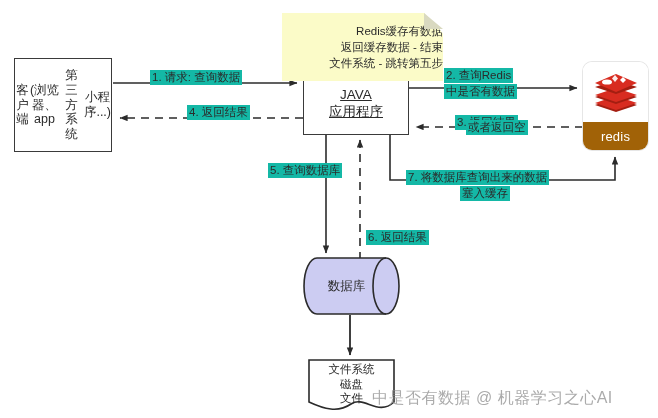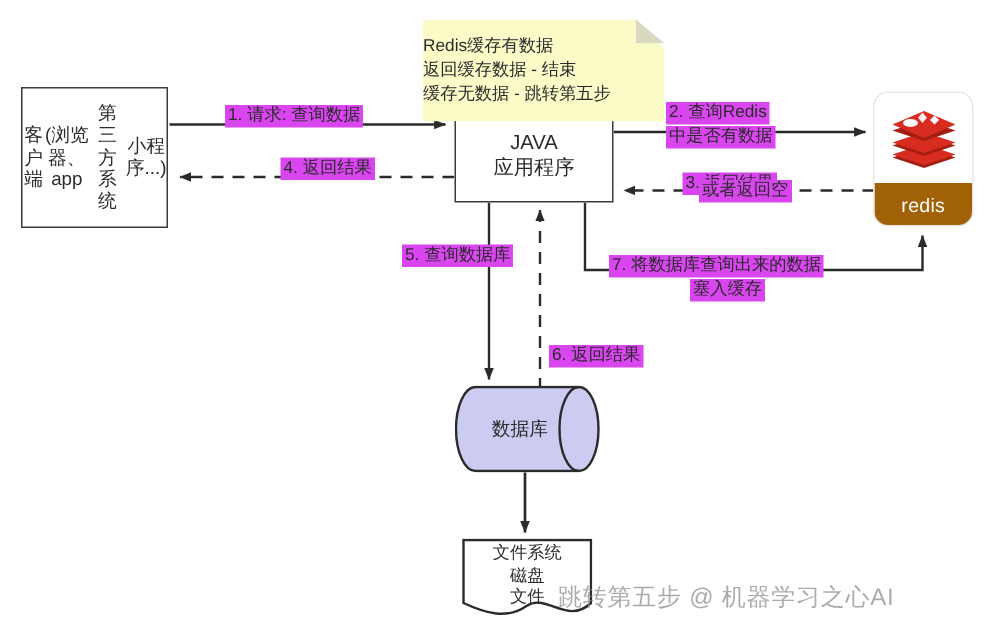--- a/index.html
+++ b/index.html
@@ -21,27 +21,27 @@
     left:14px;top:58px;width:98px;height:94px;
     border:1.6px solid #3a3a3a;background:#fff;
     display:flex;flex-direction:row;align-items:center;justify-content:center;
     line-height:1.18;font-size:12.5px;color:#2b2b2b;text-align:center;
   }
   
   #java-box{
     left:303px;top:72px;width:106px;height:63px;
     border:1.6px solid #3a3a3a;background:#fff;
     display:flex;flex-direction:column;align-items:center;justify-content:center;
-    line-height:1.25;font-size:13.5px;color:#2b2b2b;text-align:left;
+    line-height:1.25;font-size:13.5px;color:#2b2b2b;text-align:left;text-decoration:underline;
   }
   
   #note{
     left:282px;top:13px;width:161px;height:68px;
     background:#fbfbc8;
-    display:flex;flex-direction:column;align-items:flex-start;justify-content:center;
+    display:flex;flex-direction:column;align-items:flex-end;justify-content:center;
     font-size:11.5px;color:#2b2b2b;line-height:1.42;text-align:center;
     clip-path:polygon(0 0, 88.5% 0, 100% 30%, 100% 100%, 0 100%);
   }
   #note-fold{
     position:absolute;left:424px;top:13px;width:19px;height:16px;
     background:#d9d9c0;
     clip-path:polygon(0 0, 100% 100%, 0 100%);
   }
   
   #redis-card{
@@ -71,21 +71,21 @@
     position:absolute;left:308px;top:360px;width:87px;height:50px;
     display:flex;flex-direction:column;align-items:center;justify-content:flex-start;
     font-size:11.5px;line-height:1.28;color:#2b2b2b;text-align:center;padding-top:2px;
     box-sizing:border-box;
   }
 
   .edge-label{
     position:absolute;font-size:11.5px;color:#2b2b2b;
     line-height:1.33;text-align:center;white-space:nowrap;
   }
-  .edge-label.bg{background:#d946ef;padding:0 2px;}
+  .edge-label.bg{background:#14b8a6;padding:0 2px;}
 
   #watermark{
     position:absolute;left:372px;top:388px;
     font-size:16px;color:#8f8f8f;opacity:.75;white-space:nowrap;
     letter-spacing:.5px;
   }
 </style>
 </head>
 <body>
 
@@ -154,21 +154,21 @@
   </div>
 
   <div id="java-box" class="node">
     <span>JAVA</span>
     <span>应用程序</span>
   </div>
 
   <div id="note" class="node">
     <span>Redis缓存有数据</span>
     <span>返回缓存数据 - 结束</span>
-    <span>缓存无数据 - 跳转第五步</span>
+    <span>文件系统 - 跳转第五步</span>
   </div>
   <div id="note-fold"></div>
 
   <div id="redis-card" class="node">
     <div id="redis-logo-area">
       <svg width="46" height="44" viewBox="0 0 46 44">
 
         <path d="M23,28 L44,35 L23,42 L2,35 Z" fill="#a41e11"></path>
         <path d="M23,26 L44,33 L23,40 L2,33 Z" fill="#d82c20"></path>
 
@@ -196,15 +196,15 @@
   <div class="edge-label bg" style="left:455px;top:115px;">3. 返回结果</div>
   <div class="edge-label bg" style="left:455px;top:120px;margin-left:11px;">或者返回空</div>
 
   <div class="edge-label bg" style="left:232px;top:163px;margin-left:36px;">5. 查询数据库</div>
 
   <div class="edge-label bg" style="left:366px;top:230px;">6. 返回结果</div>
 
   <div class="edge-label bg" style="left:406px;top:170px;">7. 将数据库查询出来的数据</div>
   <div class="edge-label bg" style="left:460px;top:186px;">塞入缓存</div>
 
-  <div id="watermark">跳转第五步 @ 机器学习之心AI</div>
+  <div id="watermark">中是否有数据 @ 机器学习之心AI</div>
 
 </div>
 
 </body></html>

